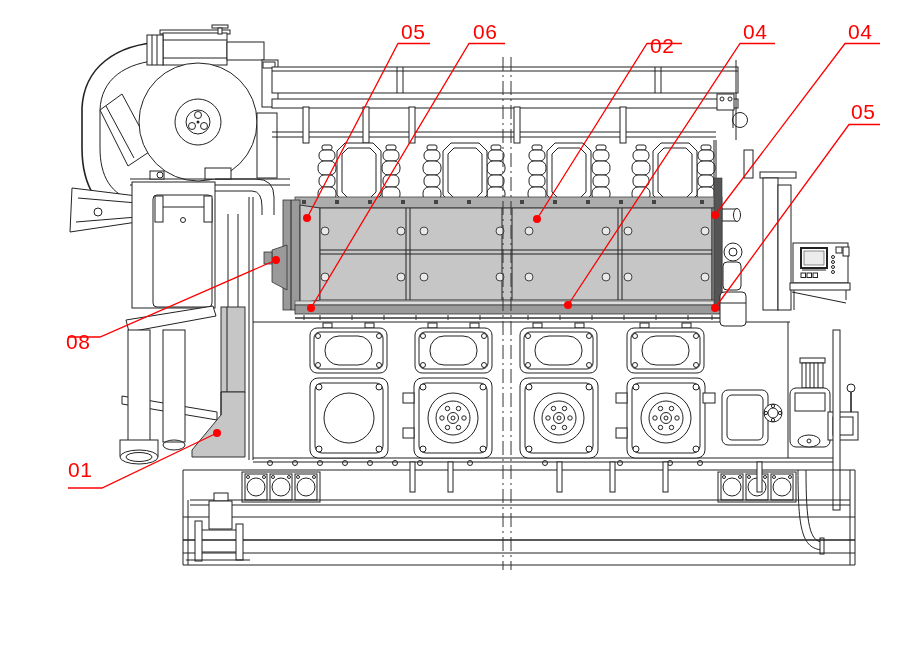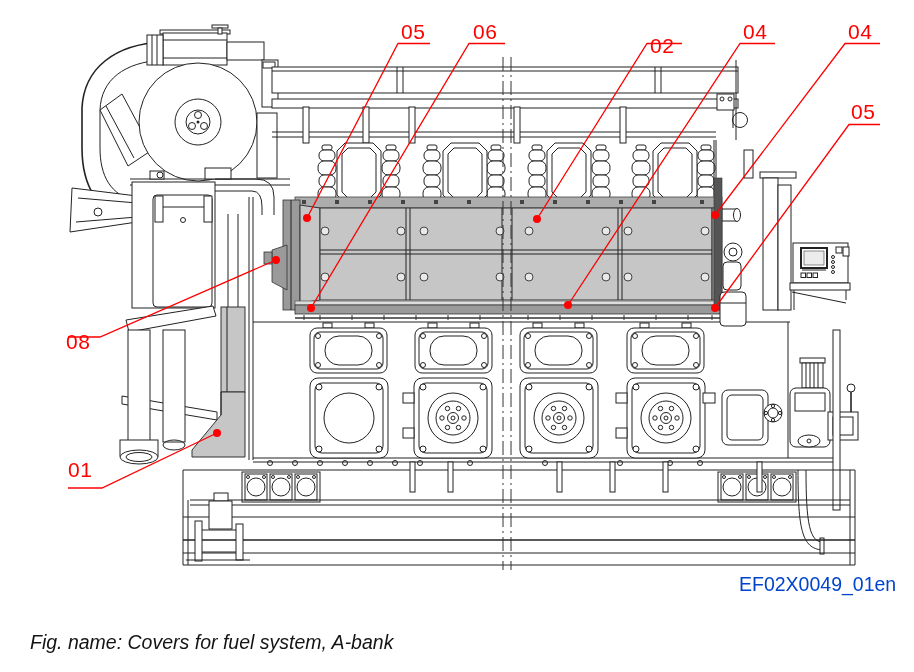--- a/index.html
+++ b/index.html
@@ -447,16 +447,14 @@
 
 <div class="callout" style="left:401px;top:21px;">05</div>
 <div class="callout" style="left:473px;top:21px;">06</div>
 <div class="callout" style="left:650px;top:35px;">02</div>
 <div class="callout" style="left:743px;top:21px;">04</div>
 <div class="callout" style="left:848px;top:21px;">04</div>
 <div class="callout" style="left:851px;top:101px;">05</div>
 <div class="callout" style="left:66px;top:307px;margin-top:24px;">08</div>
 <div class="callout" style="left:68px;top:459px;">01</div>
 
-<div class="figcode">EF02X0049_01en</div>
-<div class="caption">Fig. name: Covers for fuel system, A-bank</div>
 
 </div>
 
 </body></html>

